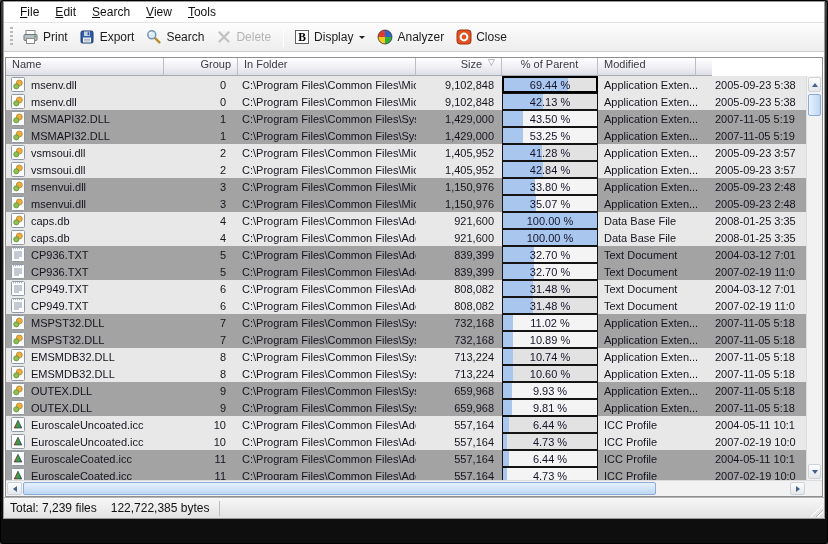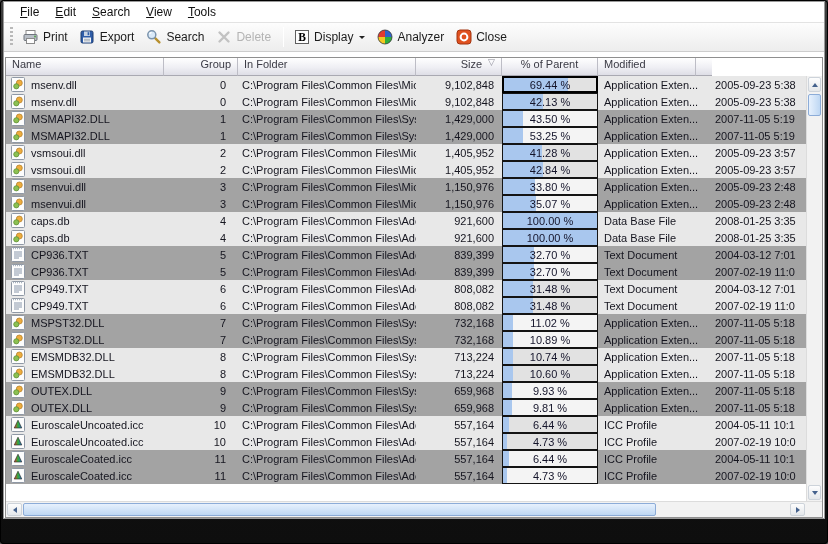--- a/index.html
+++ b/index.html
@@ -841,15 +841,22 @@
           <span class="htrack"></span>
           <span class="hbtn">
               <span class="tri-right"></span>
             </span>
           <span class="hcorner"></span>
         </div>
 
       </div>
     </div>
 
+    <div class="statusbar">
+      <span class="sseg">
+        <span>Total: 7,239 files</span>
+        <span>122,722,385 bytes</span>
+      </span>
+      <span class="grip"></span>
+    </div>
 
   </div>
 </div>
 
 </body></html>

